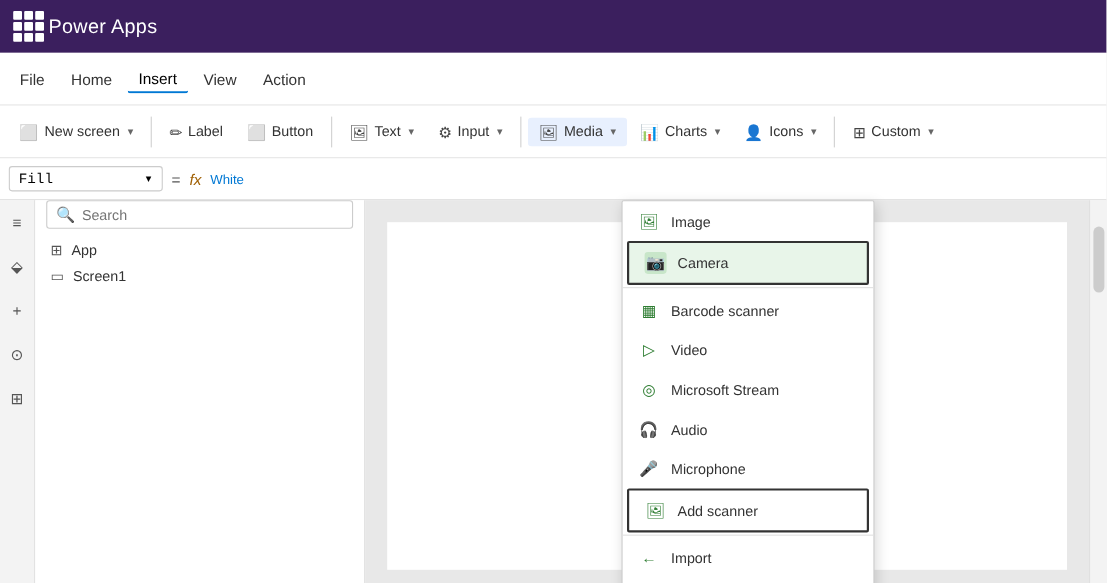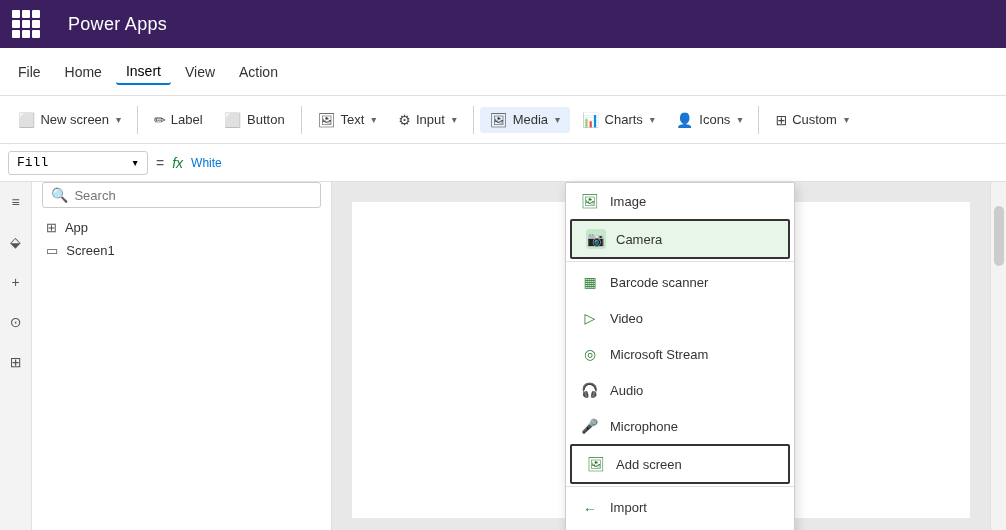--- a/index.html
+++ b/index.html
@@ -5,21 +5,21 @@
     * { box-sizing: border-box; margin: 0; padding: 0; }
     body { font-family: 'Segoe UI', Arial, sans-serif; font-size: 14px; background: #f3f3f3; width: 1006px; height: 530px; overflow: hidden; }
 
     
     .title-bar {
       background: #3b1f5e;
       height: 48px;
       display: flex;
       align-items: center;
       padding: 0 12px;
-      gap: 28px;
+      gap: 4px;
     }
     .title-bar-waffle {
       width: 28px; height: 28px;
       display: grid; grid-template-columns: repeat(3,8px); grid-template-rows: repeat(3,8px);
       gap: 2px; cursor: pointer;
     }
     .title-bar-waffle span { background: white; border-radius: 1px; }
     .title-bar-title { color: white; font-size: 18px; font-weight: 300; letter-spacing: 0.3px; }
 
     
@@ -79,21 +79,21 @@
       width: 140px;
       border: 1px solid #ccc;
       border-radius: 3px;
       padding: 3px 8px;
       font-size: 13px;
       display: flex; align-items: center; justify-content: space-between;
       cursor: pointer;
       font-family: Liberation Mono, monospace;
     }
     .formula-eq { color: #555; font-size: 14px; }
-    .formula-fx { color: #15803d; font-style: italic; font-size: 14px; }
+    .formula-fx { color: #a16207; font-style: italic; font-size: 14px; }
     .formula-value { color: #0078d4; font-size: 12px; font-weight: 400; }
 
     
     .main-area {
       display: flex;
       height: calc(530px - 48px - 40px - 48px - 38px);
       position: relative;
     }
 
     
@@ -382,21 +382,21 @@
         <span>Audio</span>
       </div>
 
       <div class="dropdown-item">
         <div class="dropdown-icon">🎤</div>
         <span>Microphone</span>
       </div>
 
       <div class="dropdown-item bordered">
         <div class="dropdown-icon">🖼</div>
-        <span>Add screen</span>
+        <span>Add scanner</span>
       </div>
 
       <div class="dropdown-divider"></div>
 
       <div class="dropdown-item">
         <div class="dropdown-icon">←</div>
         <span>Import</span>
       </div>
 
       <div class="dropdown-item">

